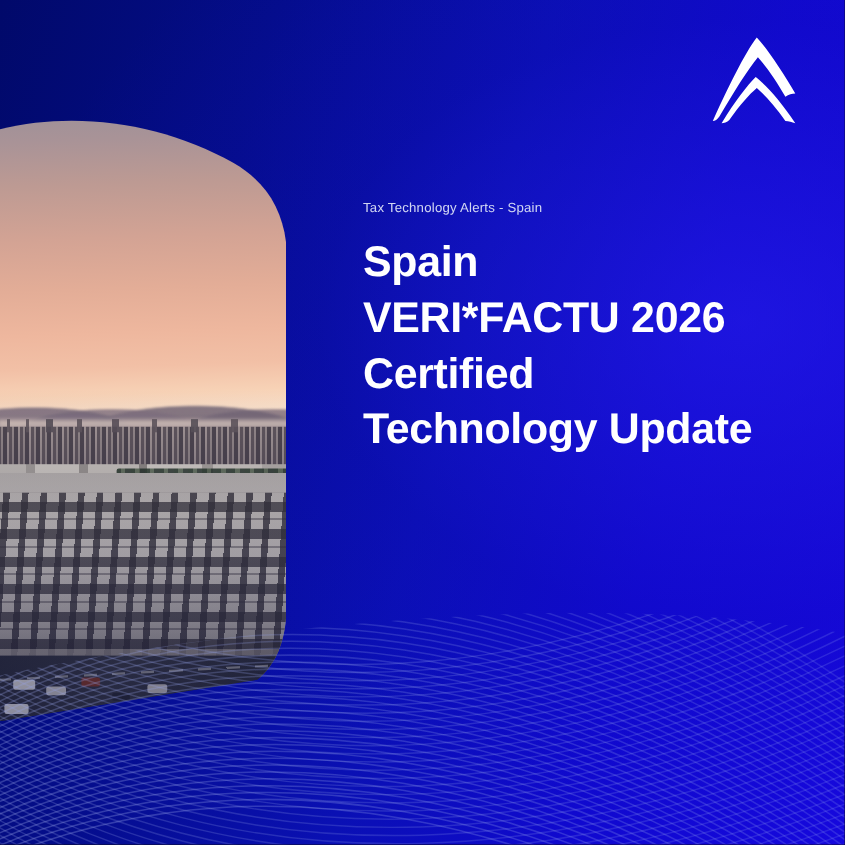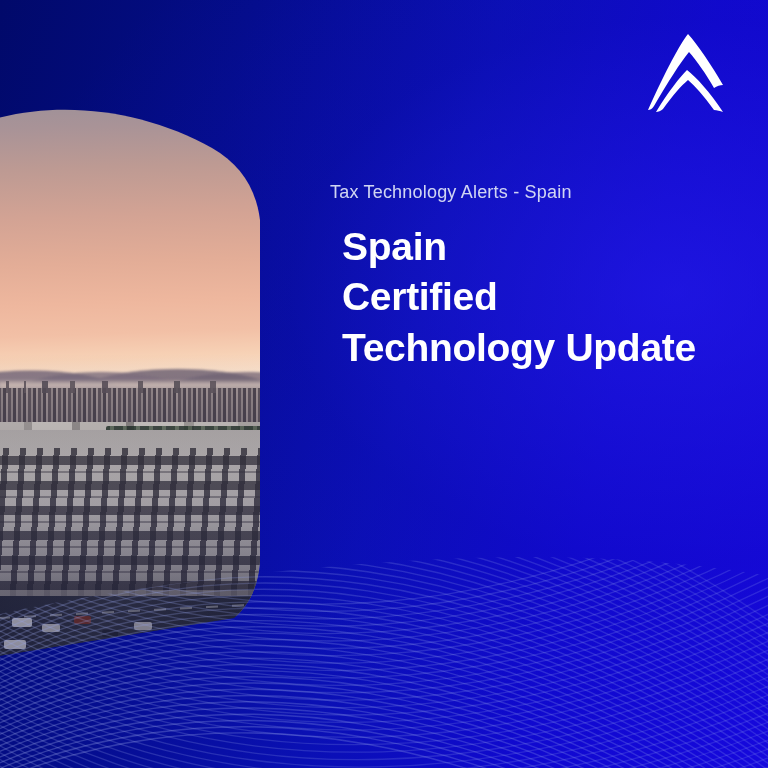--- a/index.html
+++ b/index.html
@@ -142,25 +142,25 @@
   
   .waves{position:absolute;left:0;right:0;bottom:0;height:220px;pointer-events:none;}
   .waves svg{display:block;width:768px;height:220px;}
 
   
   .logo{position:absolute;right:32px;top:30px;width:96px;height:86px;}
 
   
   .copy{position:absolute;left:330px;top:182px;width:400px;}
   .eyebrow{
-    font-size:18px;font-weight:400;letter-spacing:.2px;
+    font-size:12px;font-weight:400;letter-spacing:.2px;
     color:#dbe0f6;opacity:.95;margin:0 0 18px 0;line-height:1.2;
   }
   .headline{
-    margin:12px;color:#ffffff;font-weight:700;
+    margin:0;color:#ffffff;font-weight:700;
     font-size:39px;line-height:1.30;letter-spacing:-.3px;
     text-rendering:optimizeLegibility;
   }
   .headline .ln{display:block;white-space:nowrap;}
 </style>
 </head>
 <body>
 
 <div id="card">
 
@@ -310,18 +310,19 @@
     <svg viewBox="0 0 96 86" width="96" height="86" aria-hidden="true">
       <path d="M48 4 C40 14 26 40 8 80 C10 80 12 79 14 76 C28 52 40 33 49 22 C57 31 66 44 74 58 C77 56 80 55 83 55 C72 36 58 15 48 4 Z" fill="#ffffff"></path>
       <path d="M47 40 C40 47 28 62 16 82 C18 82 21 81 23 79 C33 65 41 56 48 50 C55 56 64 66 74 80 C77 80 80 81 83 82 C70 62 56 47 47 40 Z" fill="#ffffff"></path>
     </svg>
   </div>
 
   <div class="copy">
     <p class="eyebrow">Tax Technology Alerts - Spain</p>
     <h1 class="headline">
       <span class="ln">Spain</span>
+      <span class="ln">VERI*FACTU 2026</span>
       <span class="ln">Certified</span>
       <span class="ln">Technology Update</span>
     </h1>
   </div>
 
 </div>
 
 </body></html>

